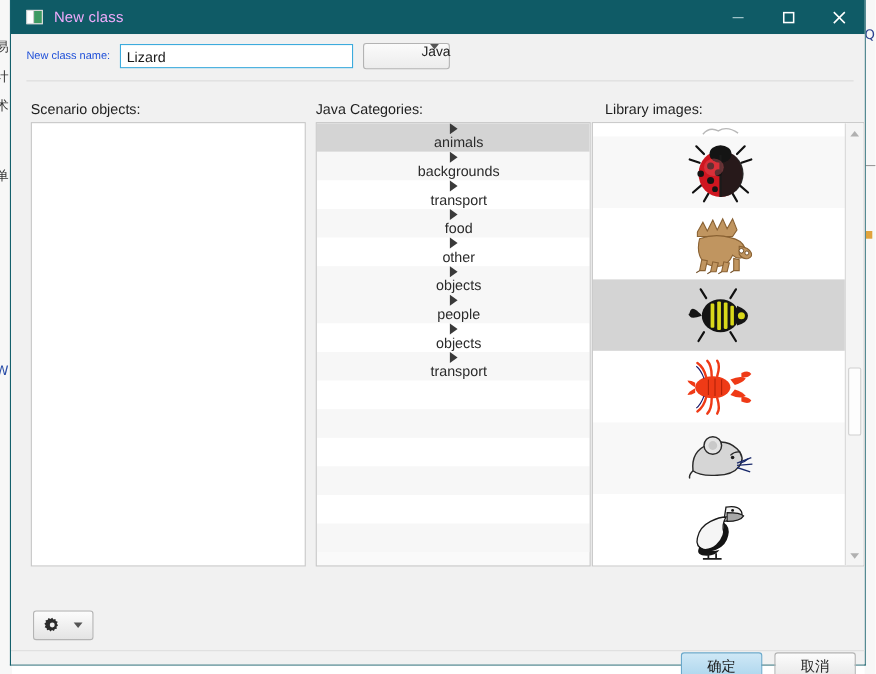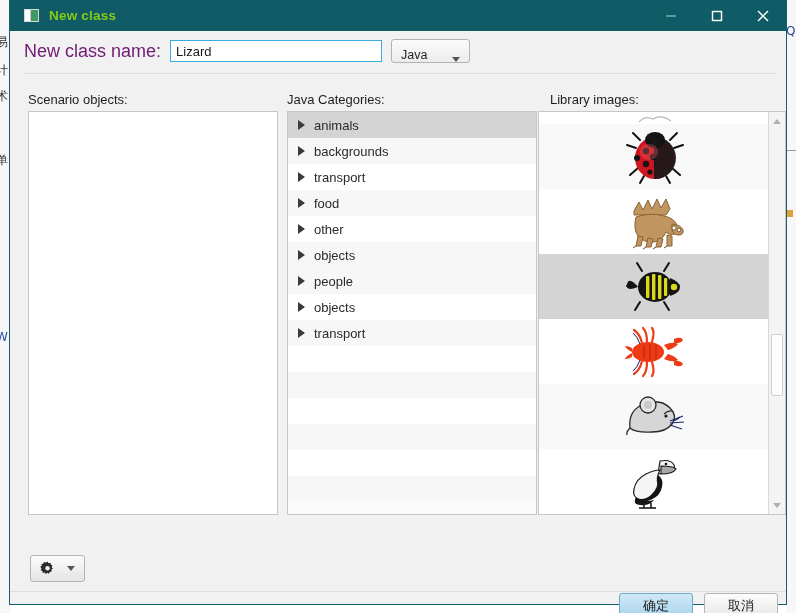--- a/index.html
+++ b/index.html
@@ -86,24 +86,23 @@
   #app-icon .pane-a {
     width: 5px;
     background: #ffffff;
     border-right: 1px solid #cccccc;
   }
   #app-icon .pane-b {
     flex: 1;
     background: #3e9a62;
   }
   #title-text {
-    color: #84cc16;
+    color: #f0abfc;
     font-size: 13.5px;
     letter-spacing: 0.2px;
-    font-weight: bold;
   }
   .win-buttons {
     position: absolute;
     right: 0;
     top: 0;
     height: 31px;
     display: flex;
   }
   .win-btn {
     width: 46px;
@@ -126,22 +125,22 @@
 
   
   #name-row {
     position: absolute;
     left: 14px;
     top: 8px;
     display: flex;
     align-items: center;
   }
   #name-label {
-    font-size: 18px;
-    color: #701a75;
+    font-size: 10px;
+    color: #1d4ed8;
     margin-right: 9px;
   }
   #name-input {
     width: 212px;
     height: 22px;
     border: 1px solid #3cabdd;
     background: #ffffff;
     font-family: "Liberation Sans", sans-serif;
     font-size: 13px;
     color: #1a1a1a;
@@ -150,23 +149,24 @@
     outline: none;
   }
   #lang-select {
     margin-left: 9px;
     width: 79px;
     height: 24px;
     background: linear-gradient(to bottom, #fbfbfb 0%, #ececec 100%);
     border: 1px solid #b3b3b3;
     border-radius: 3px;
     display: flex;
-    align-items: flex-end;
+    align-items: flex-start;
     box-sizing: border-box;
     position: relative;
+    padding-left: 43px;
   }
   #lang-label {
     font-size: 12.5px;
     margin-left: 9px;
     color: #222;
   }
   .caret-down {
     position: absolute;
     right: 9px;
     width: 0; height: 0;
@@ -223,20 +223,21 @@
 
   
   .cat-row {
     height: 26px;
     display: flex;
     align-items: center;
     padding-left: 10px;
     box-sizing: border-box;
     font-size: 13px;
     color: #2a2a2a;
+    flex-direction: column;
   }
   .cat-row.odd  { background: #ffffff; }
   .cat-row.even { background: #f7f7f7; }
   .cat-row.selected { background: #d4d4d4; }
   .tri-right {
     width: 0; height: 0;
     border-top: 5px solid transparent;
     border-bottom: 5px solid transparent;
     border-left: 7px solid #3a3a3a;
     margin-right: 9px;

